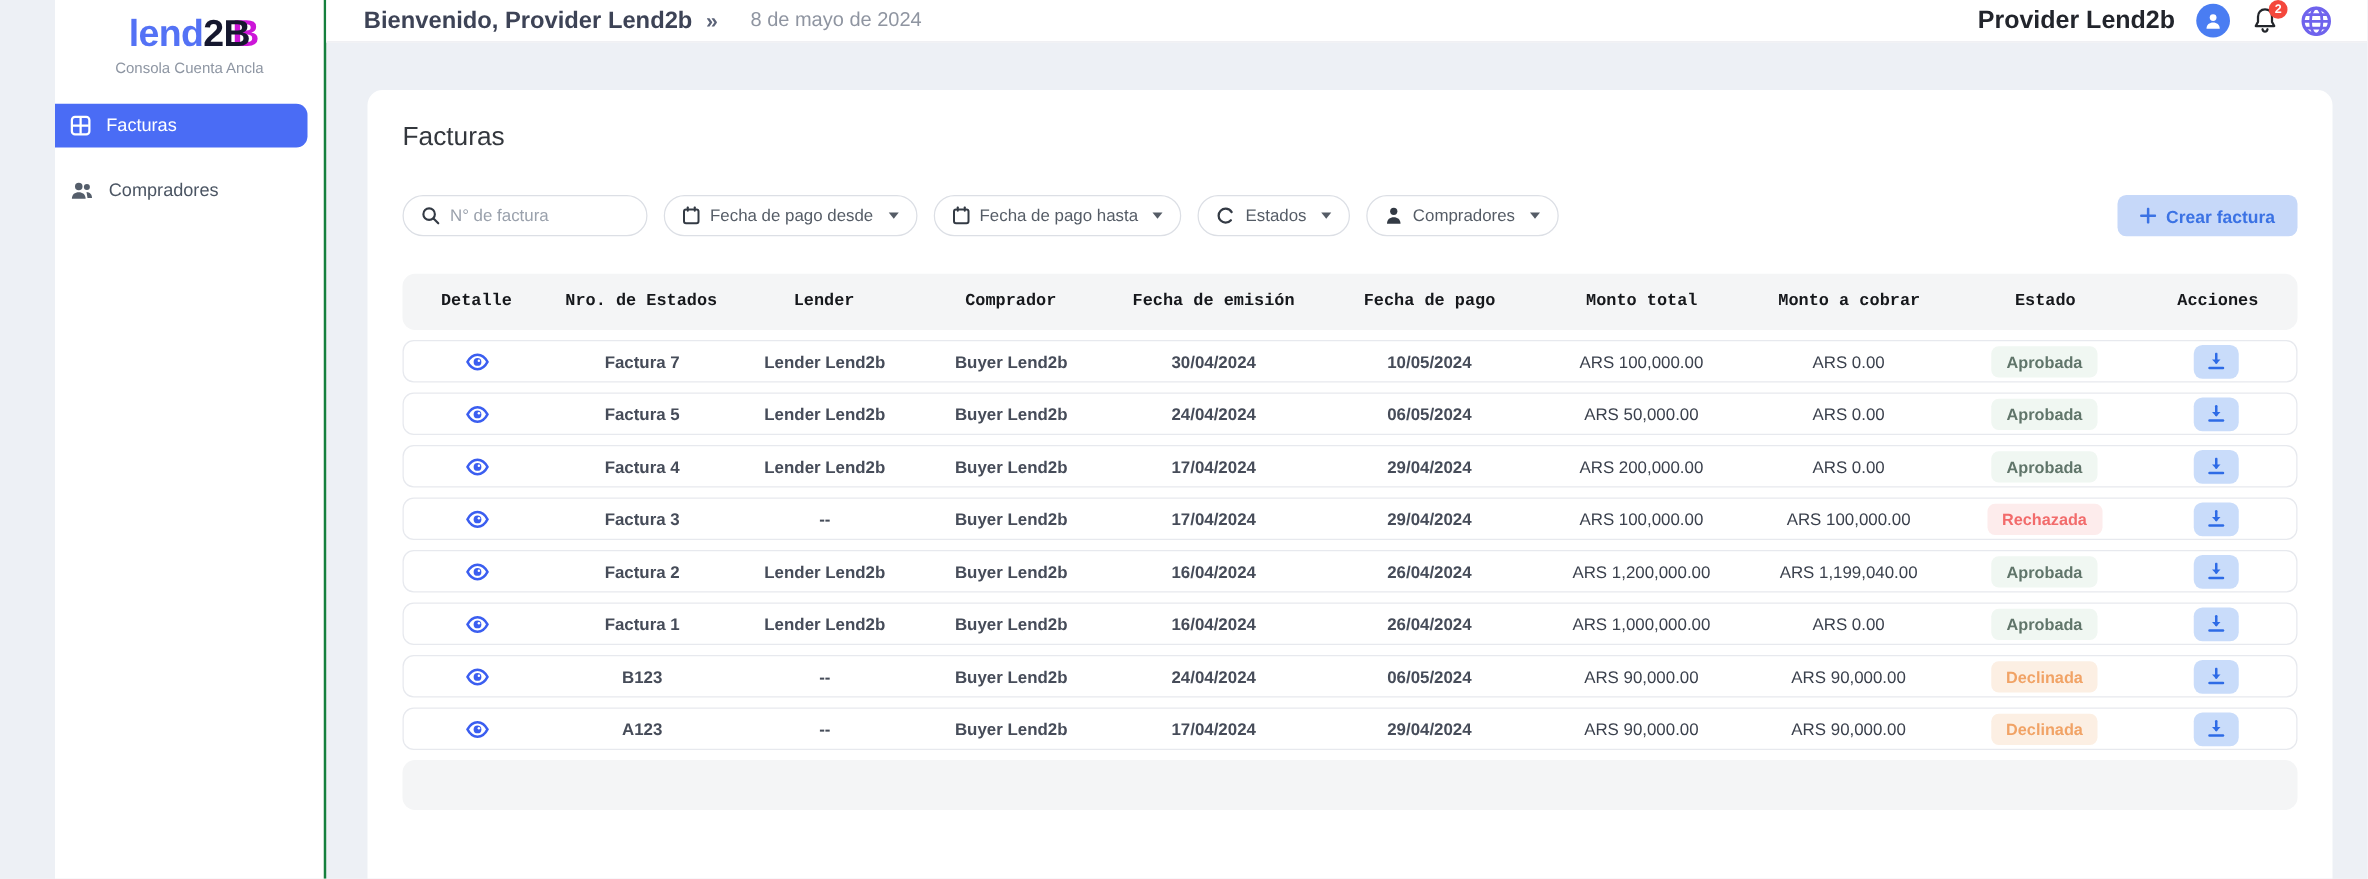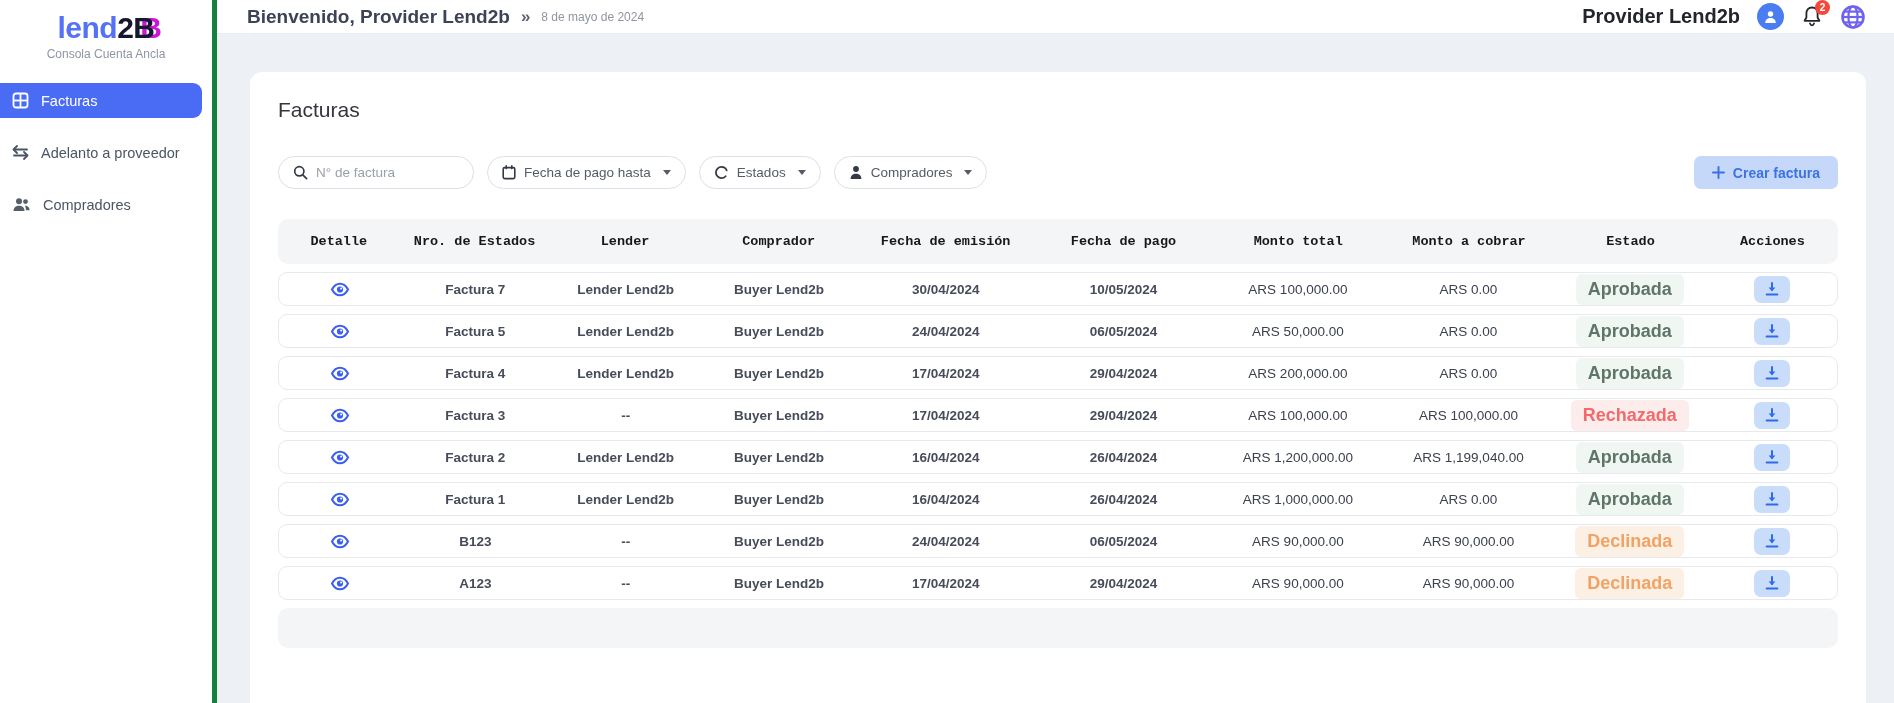--- a/index.html
+++ b/index.html
@@ -1,21 +1,21 @@
 <!DOCTYPE html>
 <html><head>
 <meta charset="utf-8">
 <style>
   * { margin:0; padding:0; box-sizing:border-box; }
   html,body { width:1894px; height:703px; overflow:hidden; font-family:"Liberation Sans", sans-serif; background:#edf0f5; }
 
   .app { display:flex; width:100%; height:100%; }
 
   
-  .sidebar { width:217px; min-width:217px; background:#ffffff; border-right:5px solid #15803d; height:100%; }
+  .sidebar { width:217px; min-width:217px; background:#ffffff; border-right:2px solid #15803d; height:100%;margin-left:44px; }
   .logo-block { text-align:center; padding-top:12px; }
   .logo { font-size:30px; font-weight:700; letter-spacing:-0.5px; line-height:32px; }
   .logo .p1 { color:#5472f5; }
   .logo .p2 { color:#15172e; }
   .logo .accent-wrap { position:relative; display:inline-block; }
   .logo .accent { position:absolute; left:7px; top:0; color:#cc16d8; z-index:0; }
   .logo .front { position:relative; z-index:1; color:#15172e; }
   .tagline { font-size:12px; color:#8e96a3; margin-top:3px; }
   .nav { margin-top:22px; }
   .nav-item { display:flex; align-items:center; gap:12px; height:35px; padding-left:12px; margin-top:17px;
@@ -24,21 +24,21 @@
   .nav-item svg { flex:0 0 auto; }
 
   
   .main-wrap { flex:1; display:flex; flex-direction:column; height:100%; }
 
   .topbar { height:34px; background:#ffffff; border-bottom:1px solid #ececf0; display:flex; align-items:center;
             padding:0 28px 0 30px; justify-content:space-between; }
   .welcome { display:flex; align-items:center; gap:11px; }
   .welcome-title { font-size:19px; font-weight:700; color:#3d4356; }
   .welcome-sep { font-size:17px; font-weight:700; color:#5b6378; }
-  .welcome-date { font-size:12px; color:#8f95a1; }
+  .welcome-date { font-size:16px; color:#8f95a1;margin-left:15px; }
   .top-right { display:flex; align-items:center; gap:17px; }
   .top-user { font-size:20px; font-weight:600; color:#22252c; }
   .avatar { width:27px; height:27px; border-radius:50%; background:#4a7df2; display:flex; align-items:center; justify-content:center; cursor:pointer; }
   .bell-wrap { position:relative; cursor:pointer; display:flex; }
   .bell-badge { position:absolute; top:-5px; right:-7px; min-width:15px; height:15px; border-radius:50%;
                 background:#f4483d; color:#fff; font-size:10px; font-weight:700; display:flex; align-items:center; justify-content:center; }
   .globe-btn { cursor:pointer; display:flex; }
 
   
   .content { flex:1; padding:38px 28px 0 33px; overflow:hidden; }
@@ -58,21 +58,21 @@
 
   
   .table { margin-top:30px; }
   .grid-cols { display:grid; grid-template-columns:7.8% 9.6% 9.7% 10% 11.4% 11.4% 11% 10.9% 9.8% 8.4%; align-items:center; }
   .thead { background:#f4f5f6; border-radius:10px; height:45px;font-family:Liberation Mono, monospace; }
   .thead span { text-align:center; font-size:13.5px; font-weight:700; color:#16181c; }
   .trow { background:#ffffff; border:1px solid #e7e9ee; border-radius:9px; height:34px; margin-top:8px; }
   .cell { text-align:center; font-size:13.5px; font-weight:600; color:#464c59; }
   .cell.amount { font-weight:400; color:#3b414d; }
   .eye-btn { display:inline-flex; cursor:pointer; vertical-align:middle; }
-  .badge { display:inline-block; min-width:80px; padding:5px 12px; border-radius:6px; font-size:18px; font-weight:600; }
+  .badge { display:inline-block; min-width:80px; padding:5px 12px; border-radius:6px; font-size:13px; font-weight:600; }
   .badge--approved { background:#f0f7f2; color:#60756a; }
   .badge--rejected { background:#fdecec; color:#f26b6b; }
   .badge--declined { background:#fcefe3; color:#f1a366; }
   .dl-btn { width:36px; height:27px; background:#c9dcfa; border:none; border-radius:7px; display:inline-flex;
             align-items:center; justify-content:center; cursor:pointer; }
   .tfoot { background:#f4f5f6; border-radius:10px; height:40px; margin-top:8px; }
 </style>
 </head>
 <body>
 
@@ -88,31 +88,20 @@
     <nav class="nav">
       <div class="nav-item active">
         <span style="display:flex;">
           <svg width="17" height="17" viewBox="0 0 17 17">
               <rect x="1.5" y="1.5" width="14" height="14" rx="2.5" fill="none" stroke="#ffffff" stroke-width="1.8"></rect>
               <line x1="8.5" y1="2" x2="8.5" y2="15" stroke="#ffffff" stroke-width="1.8"></line>
               <line x1="2" y1="8.5" x2="15" y2="8.5" stroke="#ffffff" stroke-width="1.8"></line>
             </svg>
         </span>
         <span>Facturas</span>
-      </div>
-      <div class="nav-item">
-        <span style="display:flex;">
-          <svg width="17" height="15" viewBox="0 0 17 15">
-              <path d="M5 1 L1.5 4.5 L5 8" fill="none" stroke="#4b5563" stroke-width="1.8" stroke-linecap="round" stroke-linejoin="round"></path>
-              <line x1="2" y1="4.5" x2="15" y2="4.5" stroke="#4b5563" stroke-width="1.8" stroke-linecap="round"></line>
-              <path d="M12 7 L15.5 10.5 L12 14" fill="none" stroke="#4b5563" stroke-width="1.8" stroke-linecap="round" stroke-linejoin="round"></path>
-              <line x1="2" y1="10.5" x2="15" y2="10.5" stroke="#4b5563" stroke-width="1.8" stroke-linecap="round"></line>
-            </svg>
-        </span>
-        <span>Adelanto a proveedor</span>
       </div>
       <div class="nav-item">
         <span style="display:flex;">
           <svg width="19" height="15" viewBox="0 0 19 15">
               <circle cx="7" cy="4.2" r="3" fill="#555e6b"></circle>
               <path d="M1.5 14 C1.5 10.5 4 8.8 7 8.8 C10 8.8 12.5 10.5 12.5 14 Z" fill="#555e6b"></path>
               <circle cx="13.5" cy="4.6" r="2.4" fill="#555e6b"></circle>
               <path d="M13.2 8.6 C15.8 8.8 17.6 10.6 17.6 13.3 L14 13.3" fill="#555e6b"></path>
             </svg>
         </span>
@@ -170,20 +159,31 @@
           <label class="pill search-pill">
             <span style="display:flex;">
               <svg width="15" height="15" viewBox="0 0 15 15">
                   <circle cx="6.3" cy="6.3" r="4.6" fill="none" stroke="#333a44" stroke-width="1.7"></circle>
                   <line x1="9.8" y1="9.8" x2="13.6" y2="13.6" stroke="#333a44" stroke-width="1.7" stroke-linecap="round"></line>
                 </svg>
             </span>
             <input type="text" placeholder="N° de factura" style="">
           </label>
 
+          <div class="pill">
+            <span style="display:flex;">
+              <svg width="14" height="15" viewBox="0 0 14 15">
+                  <rect x="1.2" y="2.6" width="11.6" height="11" rx="1.6" fill="none" stroke="#333a44" stroke-width="1.6"></rect>
+                  <line x1="4.2" y1="0.8" x2="4.2" y2="3.6" stroke="#333a44" stroke-width="1.6" stroke-linecap="round"></line>
+                  <line x1="9.8" y1="0.8" x2="9.8" y2="3.6" stroke="#333a44" stroke-width="1.6" stroke-linecap="round"></line>
+                </svg>
+            </span>
+            <span>Fecha de pago desde</span>
+            <span class="caret"></span>
+          </div>
 
           <div class="pill">
             <span style="display:flex;">
               <svg width="14" height="15" viewBox="0 0 14 15">
                   <rect x="1.2" y="2.6" width="11.6" height="11" rx="1.6" fill="none" stroke="#333a44" stroke-width="1.6"></rect>
                   <line x1="4.2" y1="0.8" x2="4.2" y2="3.6" stroke="#333a44" stroke-width="1.6" stroke-linecap="round"></line>
                   <line x1="9.8" y1="0.8" x2="9.8" y2="3.6" stroke="#333a44" stroke-width="1.6" stroke-linecap="round"></line>
                 </svg>
             </span>
             <span>Fecha de pago hasta</span>

